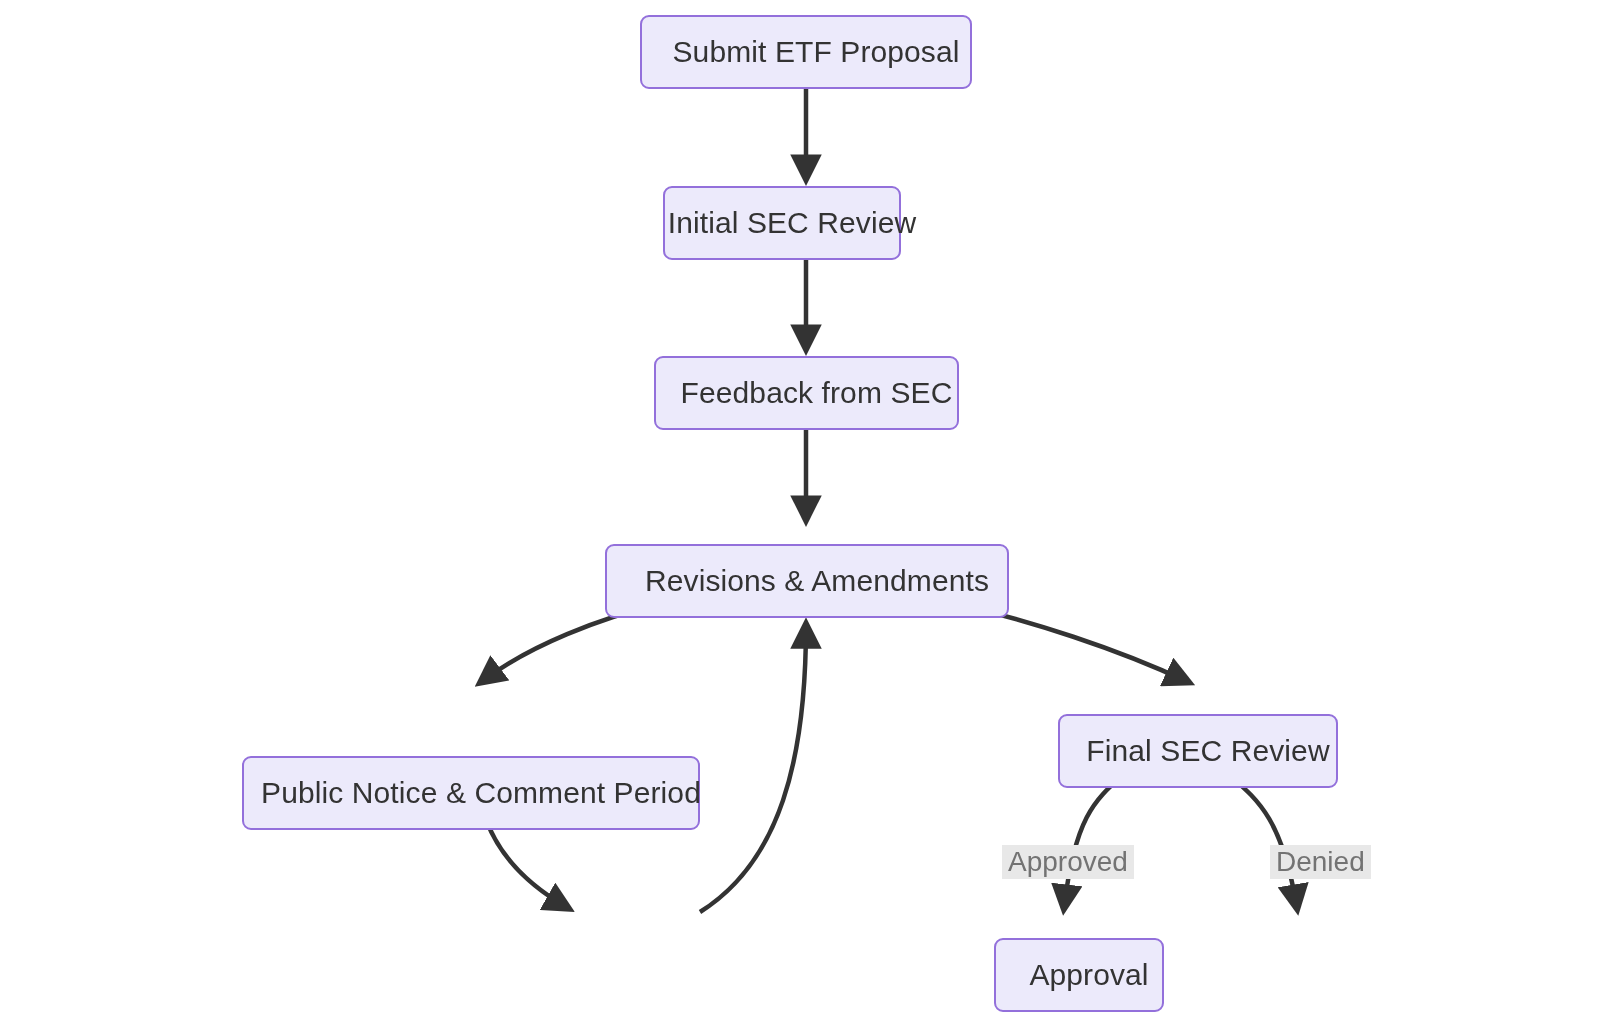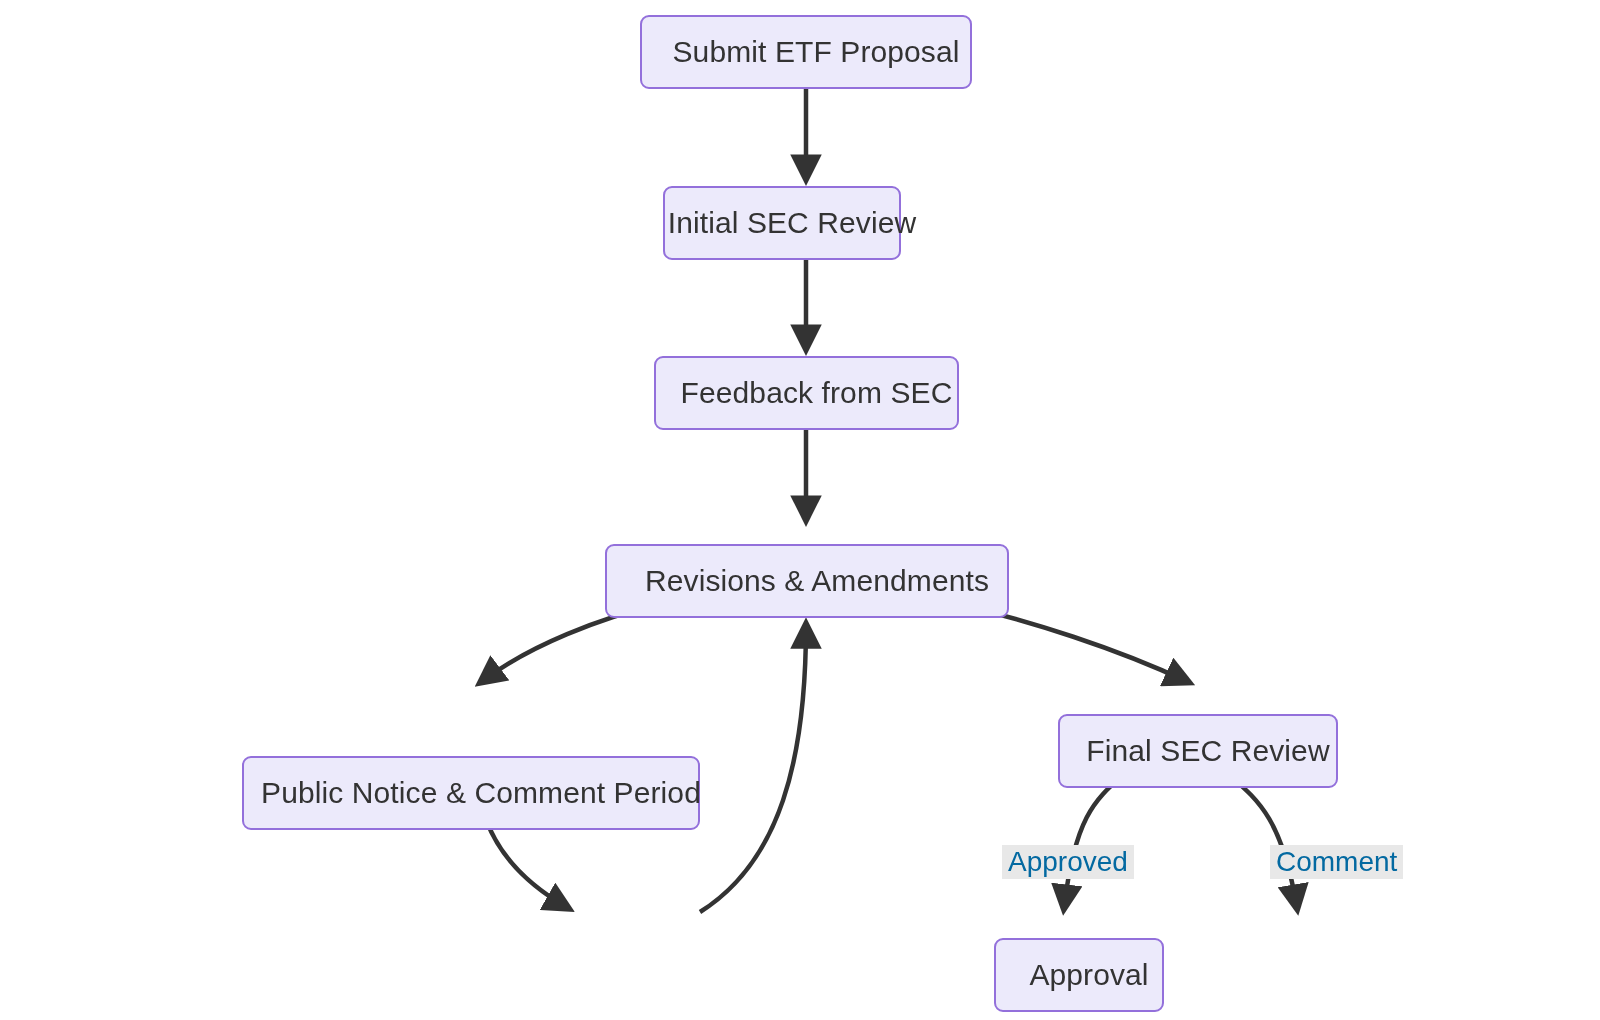--- a/index.html
+++ b/index.html
@@ -44,21 +44,21 @@
     z-index: 2;
     padding-left: 20px;
   }
   .node-label {
     display: block;
     padding: 0 16px;
   }
   .edge-label {
     position: absolute;
     background: #E8E8E8;
-    color: #0369a1;
+    color: #737373;
     font-size: 28px;
     line-height: 1.16;
     padding: 1px 6px;
     white-space: nowrap;
     z-index: 3;
     box-sizing: border-box;
   }
 </style>
 </head>
 <body>
@@ -116,15 +116,15 @@
   </div>
 
 
   <div class="node" style="left:994px; top:938px; width:170px; height:74px;text-align:center;">
     <span class="node-label">Approval</span>
   </div>
 
 
   <div class="edge-label" style="left:1002px; top:845px;">Approved</div>
 
-  <div class="edge-label" style="left:1270px; top:845px;">Comment</div>
+  <div class="edge-label" style="left:1270px; top:845px;">Denied</div>
 
 </div>
 
 </body></html>

